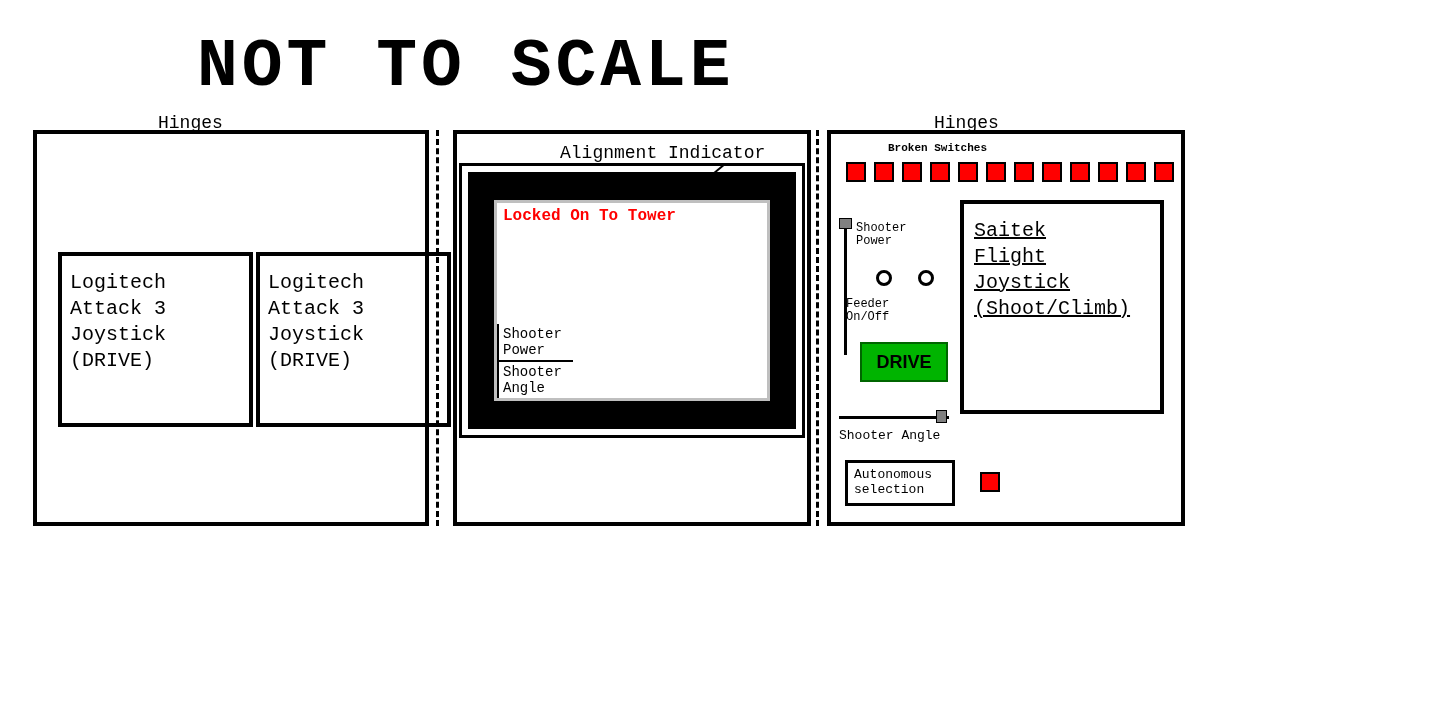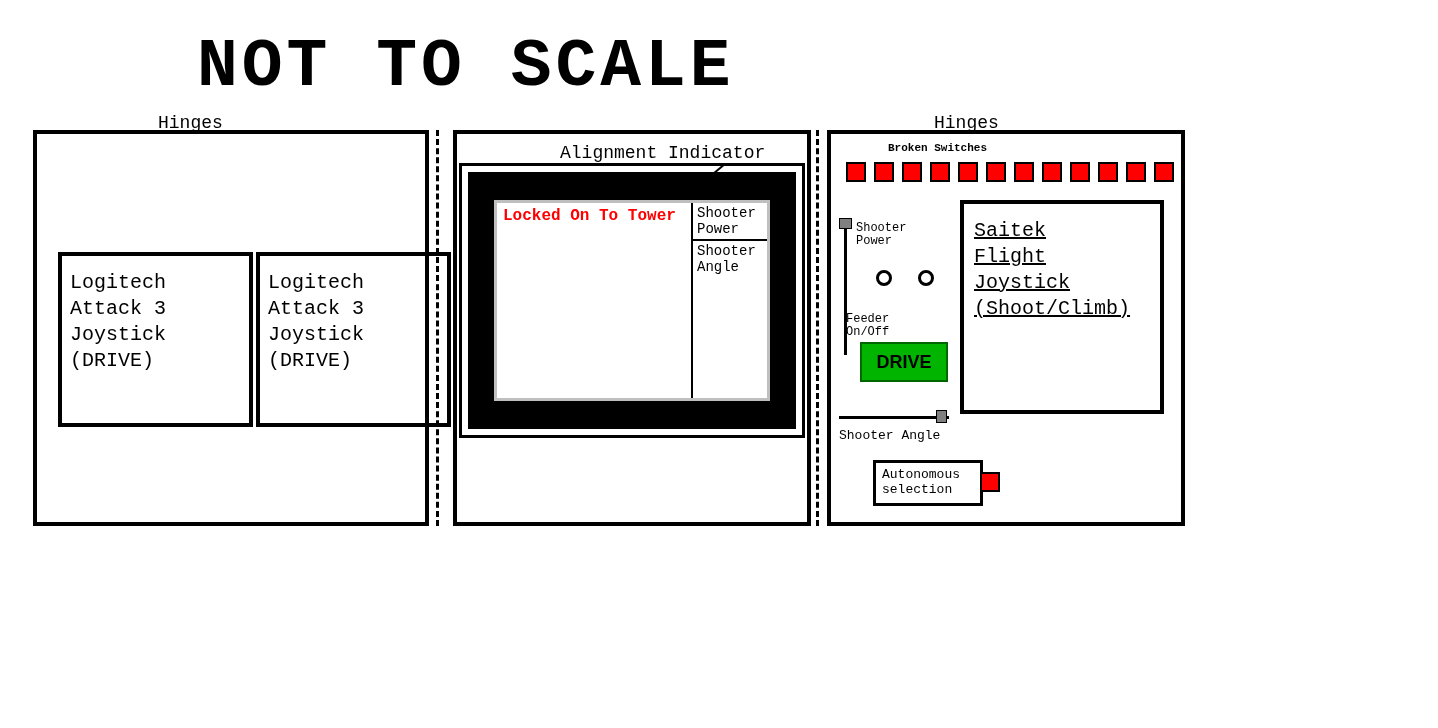--- a/index.html
+++ b/index.html
@@ -57,40 +57,41 @@
     width: 346px; height: 275px; border: 3px solid #000;
   }
   .monitor-bezel {
     position: absolute; top: 6px; left: 6px; right: 6px; bottom: 6px;
     background: #000;
   }
   .monitor-screen {
     position: absolute; top: 28px; left: 26px; right: 26px; bottom: 28px;
     background: #fff; border: 3px solid #bfbfbf;
     display: flex;
+    flex-direction: column;
   }
   .screen-left { flex: 1; padding: 4px 6px; }
   .locked { color: #ff0000; font-size: 16px; font-weight: bold; white-space: nowrap; }
   .camera-feed { font-size: 30px; font-weight: bold; margin-top: 18px; line-height: 36px; }
   .screen-right { width: 76px; display: flex; flex-direction: column; font-size: 14px; }
   .sr-box { border-left: 2px solid #000; border-bottom: 2px solid #000; padding: 2px 4px; line-height: 16px; }
   .sr-box:last-child { flex: 1; border-bottom: none; }
 
   .broken-label { position: absolute; top: 142px; left: 888px; font-size: 11px; font-weight: bold; }
   .switch-row { position: absolute; top: 162px; left: 846px; display: flex; gap: 8px; }
   .sw { width: 20px; height: 20px; border: 2px solid #000; background: #ff0000; }
 
   .vslider-track { position: absolute; top: 225px; left: 844px; width: 3px; height: 130px; background: #000; }
   .vslider-thumb { position: absolute; top: 218px; left: 839px; width: 13px; height: 11px; background: #808080; border:1px solid #000; }
   .vslider-label { position: absolute; top: 222px; left: 856px; font-size: 12px; line-height: 13px; }
 
   .knob { position: absolute; width: 16px; height: 16px; border: 3px solid #000; border-radius: 50%; background:#fff; }
   .knob1 { top: 270px; left: 876px; }
   .knob2 { top: 270px; left: 918px; }
-  .feeder-label { position: absolute; top: 313px; left: 846px; font-size: 12px; line-height: 13px; }
+  .feeder-label { position: absolute; top: 298px; left: 846px; font-size: 12px; line-height: 13px; }
 
   .deploy-btn {
     position: absolute; top: 342px; left: 860px;
     width: 88px; height: 40px; background: #00b400;
     border: 2px solid #006600; color: #000;
     font-family: Arial, sans-serif; font-weight: bold; font-size: 18px;
     display: flex; align-items: center; justify-content: center;
   }
 
   .hslider-track { position: absolute; top: 416px; left: 839px; width: 110px; height: 3px; background: #000; }
@@ -185,15 +186,15 @@
 
 <div class="hslider-track"></div>
 <div class="hslider-thumb"></div>
 <div class="hslider-label">Shooter Angle</div>
 
 <div class="saitek-box" style="white-space: pre-line; text-decoration: underline;">Saitek
 Flight
 Joystick
 (Shoot/Climb)</div>
 
-<div class="auto-box" style="white-space: pre-line; margin-left: 28px;">Autonomous
+<div class="auto-box" style="white-space: pre-line;">Autonomous
 selection</div>
 <div class="sw lone-sw"></div>
 
 </body></html>

